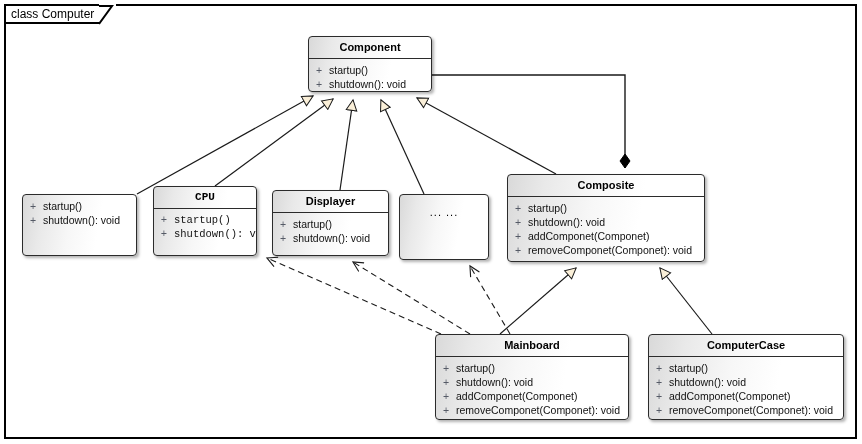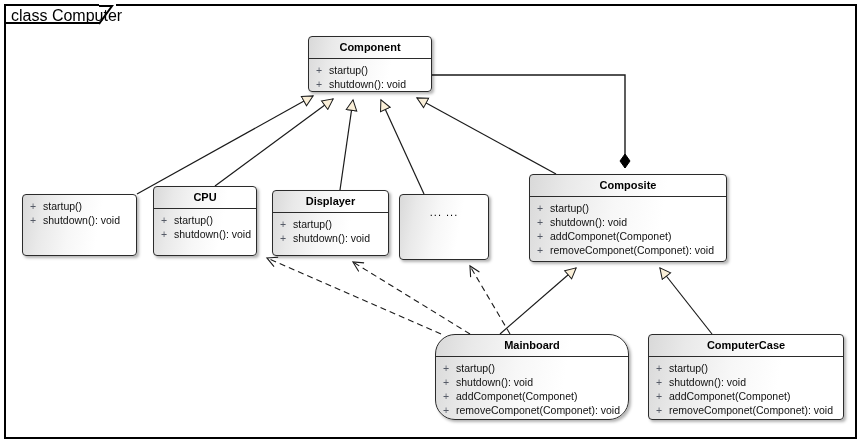--- a/index.html
+++ b/index.html
@@ -16,21 +16,21 @@
   }
   #frame-tab{
     position:absolute;left:4px;top:4px;width:96px;height:20px;
     border-left:2px solid #000;border-top:2px solid #000;border-bottom:2px solid #000;
     background:#ffffff;box-sizing:border-box;
   }
   #frame-tab-corner{
     position:absolute;left:99px;top:4px;width:22px;height:22px;overflow:hidden;
   }
   #frame-tab-label{
-    position:absolute;left:11px;top:7px;font-size:16px;color:#000;
+    position:absolute;left:11px;top:7px;font-size:12px;color:#000;
     white-space:nowrap;letter-spacing:0px;
   }
   
   #links{position:absolute;left:0;top:0;width:862px;height:444px;pointer-events:none;}
   
   .node{
     position:absolute;box-sizing:border-box;
     border:1px solid #2b2b2b;border-radius:4px;
     background:linear-gradient(100deg,#d9d9d9 0%,#e9e9e9 18%,#f7f7f7 42%,#ffffff 66%,#ffffff 100%);
     box-shadow:2px 2px 3px rgba(0,0,0,.30);
@@ -108,21 +108,21 @@
   <div class="ops">
     <div class="op">
       <span class="vis">+</span><span class="sig">startup()</span>
     </div>
     <div class="op">
       <span class="vis">+</span><span class="sig">shutdown(): void</span>
     </div>
   </div>
 </div>
 
-<div class="node" id="n-cpu" style="left: 153px; top: 186px; width: 104px; height: 70px;">
+<div class="node" id="n-cpu" style="left: 153px; top: 186px; width: 104px; height: 70px; font-family: Liberation Mono, monospace;">
   <div class="title">CPU</div>
   <div class="ops">
     <div class="op">
       <span class="vis">+</span><span class="sig">startup()</span>
     </div>
     <div class="op">
       <span class="vis">+</span><span class="sig">shutdown(): void</span>
     </div>
   </div>
 </div>
@@ -136,39 +136,39 @@
     <div class="op">
       <span class="vis">+</span><span class="sig">shutdown(): void</span>
     </div>
   </div>
 </div>
 
 <div class="node noline" id="n-ellipsis" style="left: 399px; top: 194px; width: 90px; height: 66px;">
   <div class="empty-note">... ...</div>
 </div>
 
-<div class="node" id="n-composite" style="left: 529px; top: 174px; width: 198px; height: 88px;">
+<div class="node" id="n-composite" style="left: 507px; top: 174px; width: 198px; height: 88px;">
   <div class="title">Composite</div>
   <div class="ops">
     <div class="op">
       <span class="vis">+</span><span class="sig">startup()</span>
     </div>
     <div class="op">
       <span class="vis">+</span><span class="sig">shutdown(): void</span>
     </div>
     <div class="op">
       <span class="vis">+</span><span class="sig">addComponet(Componet)</span>
     </div>
     <div class="op">
       <span class="vis">+</span><span class="sig">removeComponet(Componet): void</span>
     </div>
   </div>
 </div>
 
-<div class="node" id="n-mainboard" style="left: 435px; top: 334px; width: 194px; height: 86px; border-radius: 20px;">
+<div class="node" id="n-mainboard" style="left: 435px; top: 334px; width: 194px; height: 86px;">
   <div class="title">Mainboard</div>
   <div class="ops">
     <div class="op">
       <span class="vis">+</span><span class="sig">startup()</span>
     </div>
     <div class="op">
       <span class="vis">+</span><span class="sig">shutdown(): void</span>
     </div>
     <div class="op">
       <span class="vis">+</span><span class="sig">addComponet(Componet)</span>

